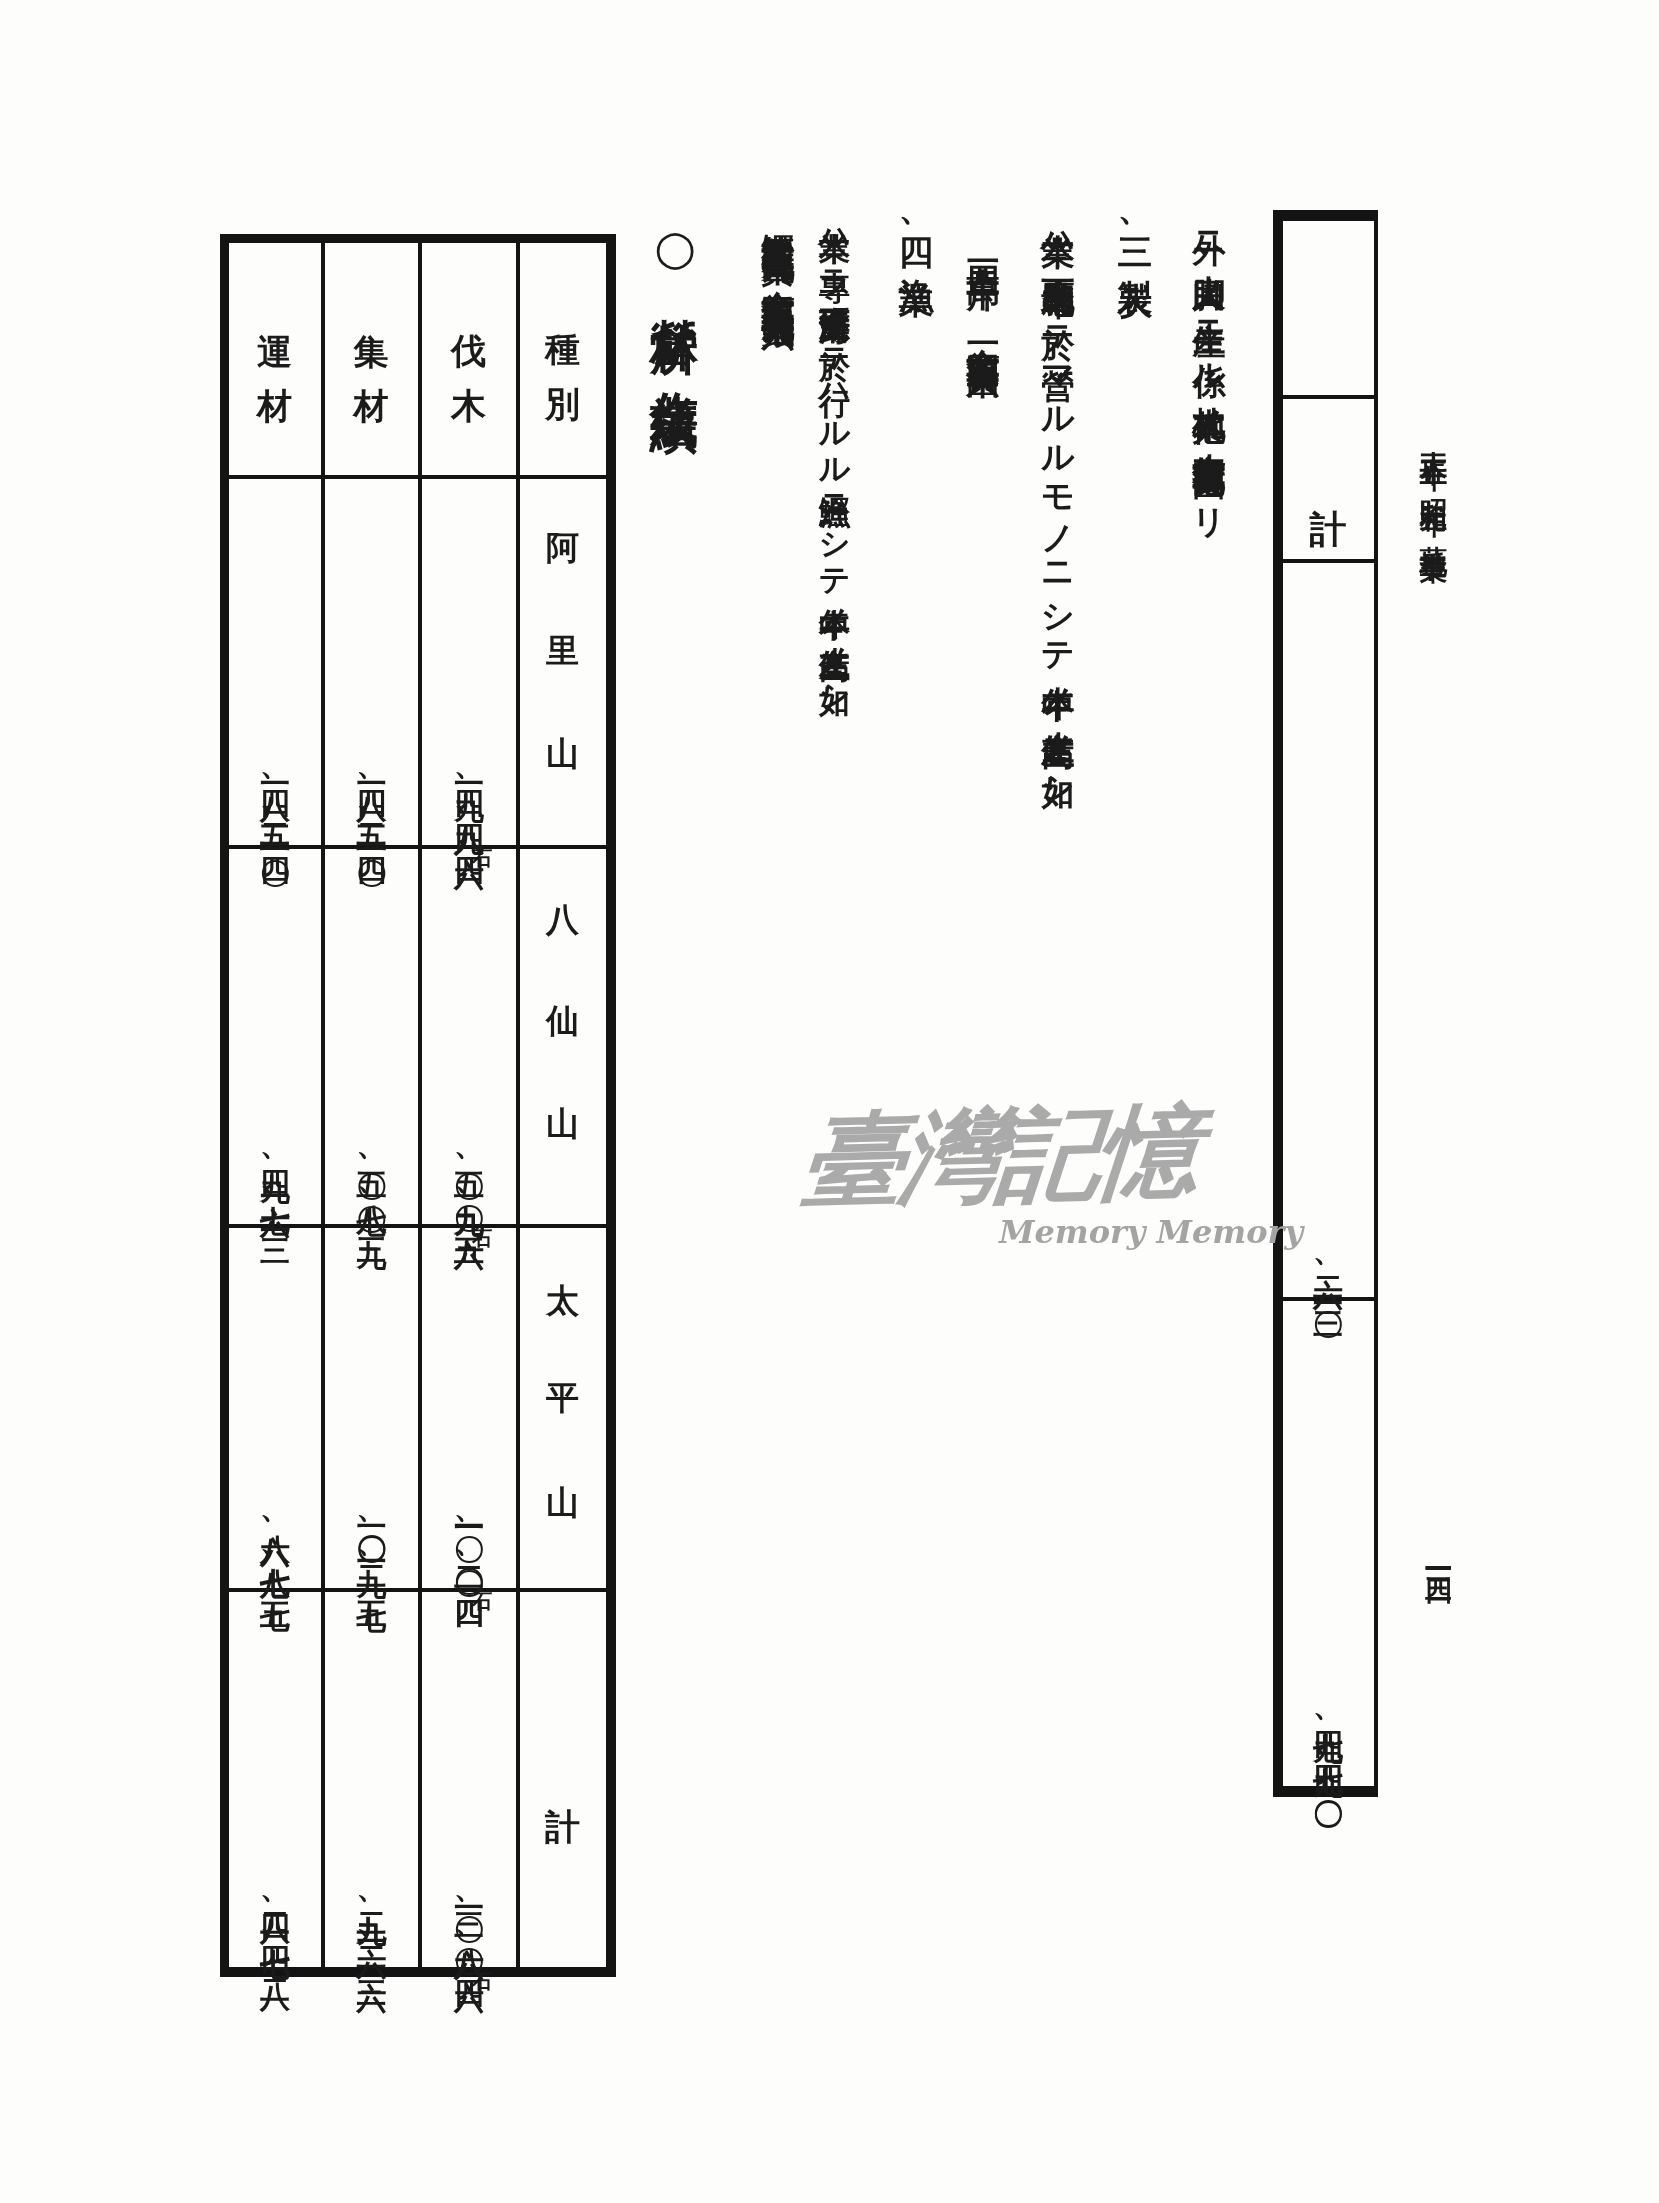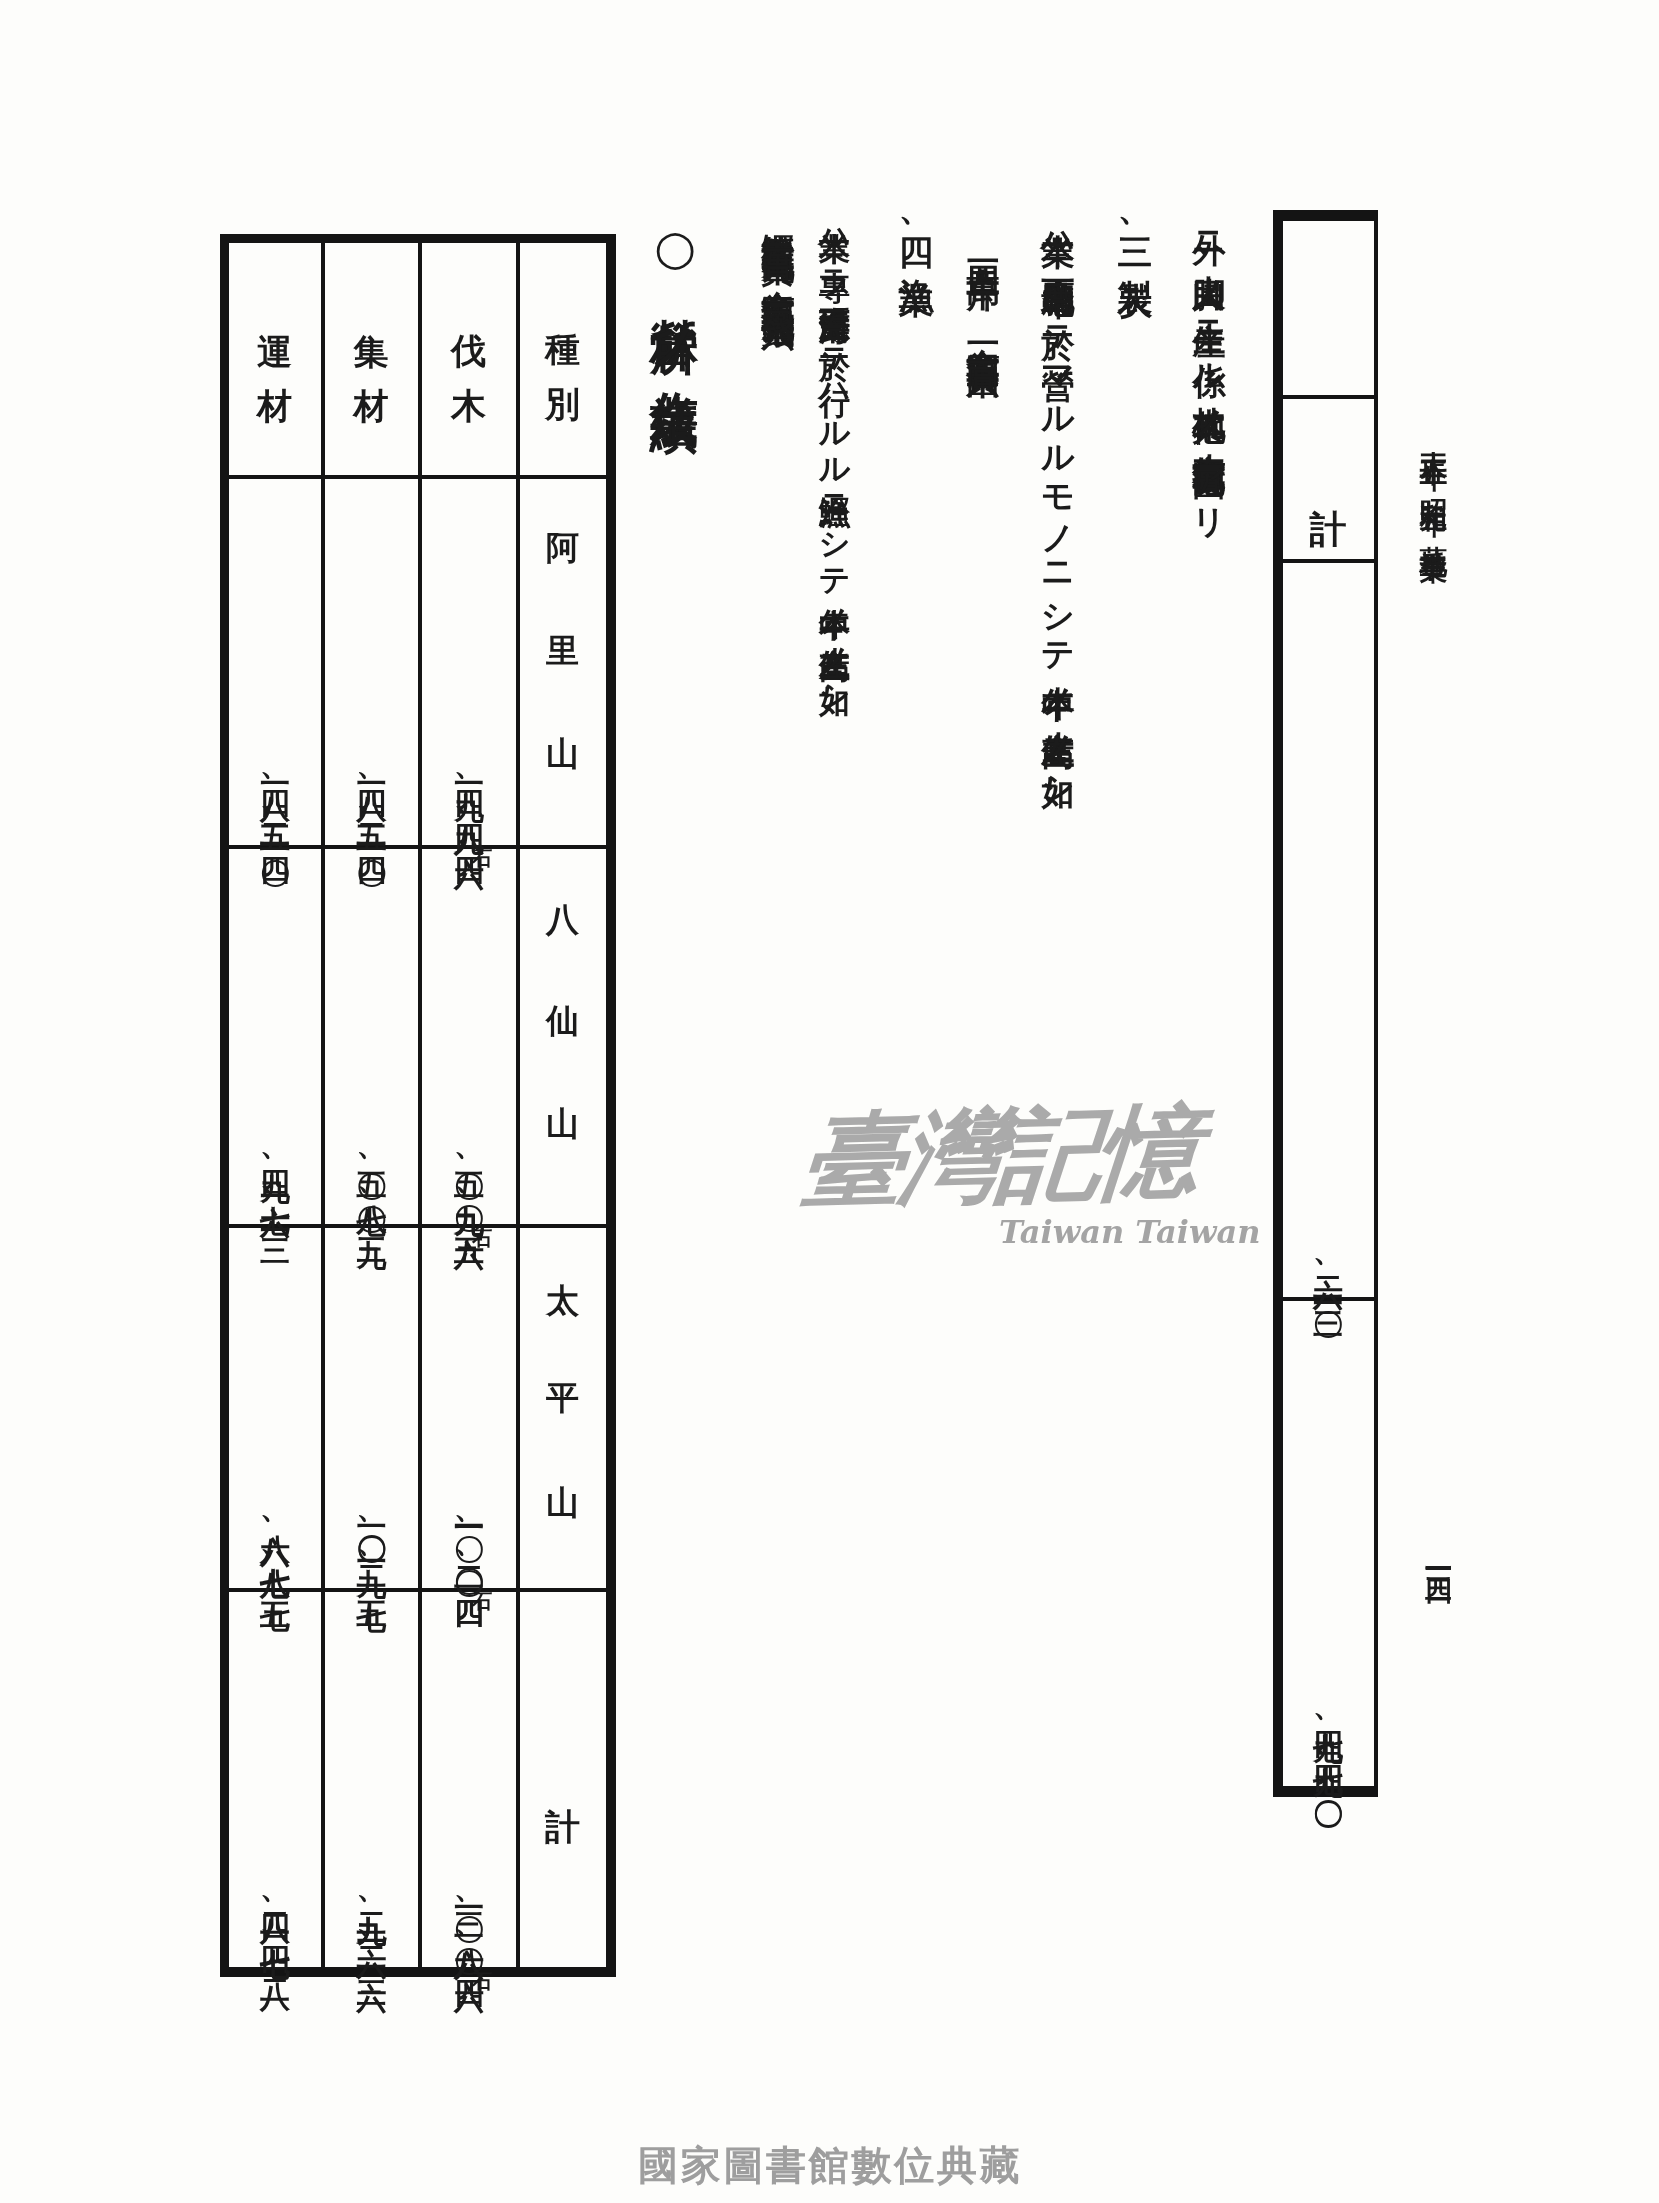--- a/index.html
+++ b/index.html
@@ -186,17 +186,16 @@
     </div>
     <div class="cell num" style="left:9.1px;top:994px;width:92px;height:360px;">
       <span>八六、七七八、七五</span>
     </div>
     <div class="cell num" style="left:9.1px;top:1358px;width:92px;height:376px;">
       <span>二八四、四七七、二八</span>
     </div>
   </div>
 
   <div class="wm wm-main" style="left:802px;top:1089px;">臺灣記憶</div>
-  <div class="wm wm-sub" style="left:999px;top:1213px;">Taiwan Taiwan</div>
-  <div class="wm wm-bottom" style="left:638px;top:2138px;">國家圖書館數位典藏</div>
+  <div class="wm wm-sub" style="left:999px;top:1213px;">Memory Memory</div>
 
 </div>
 
 
 </body></html>

